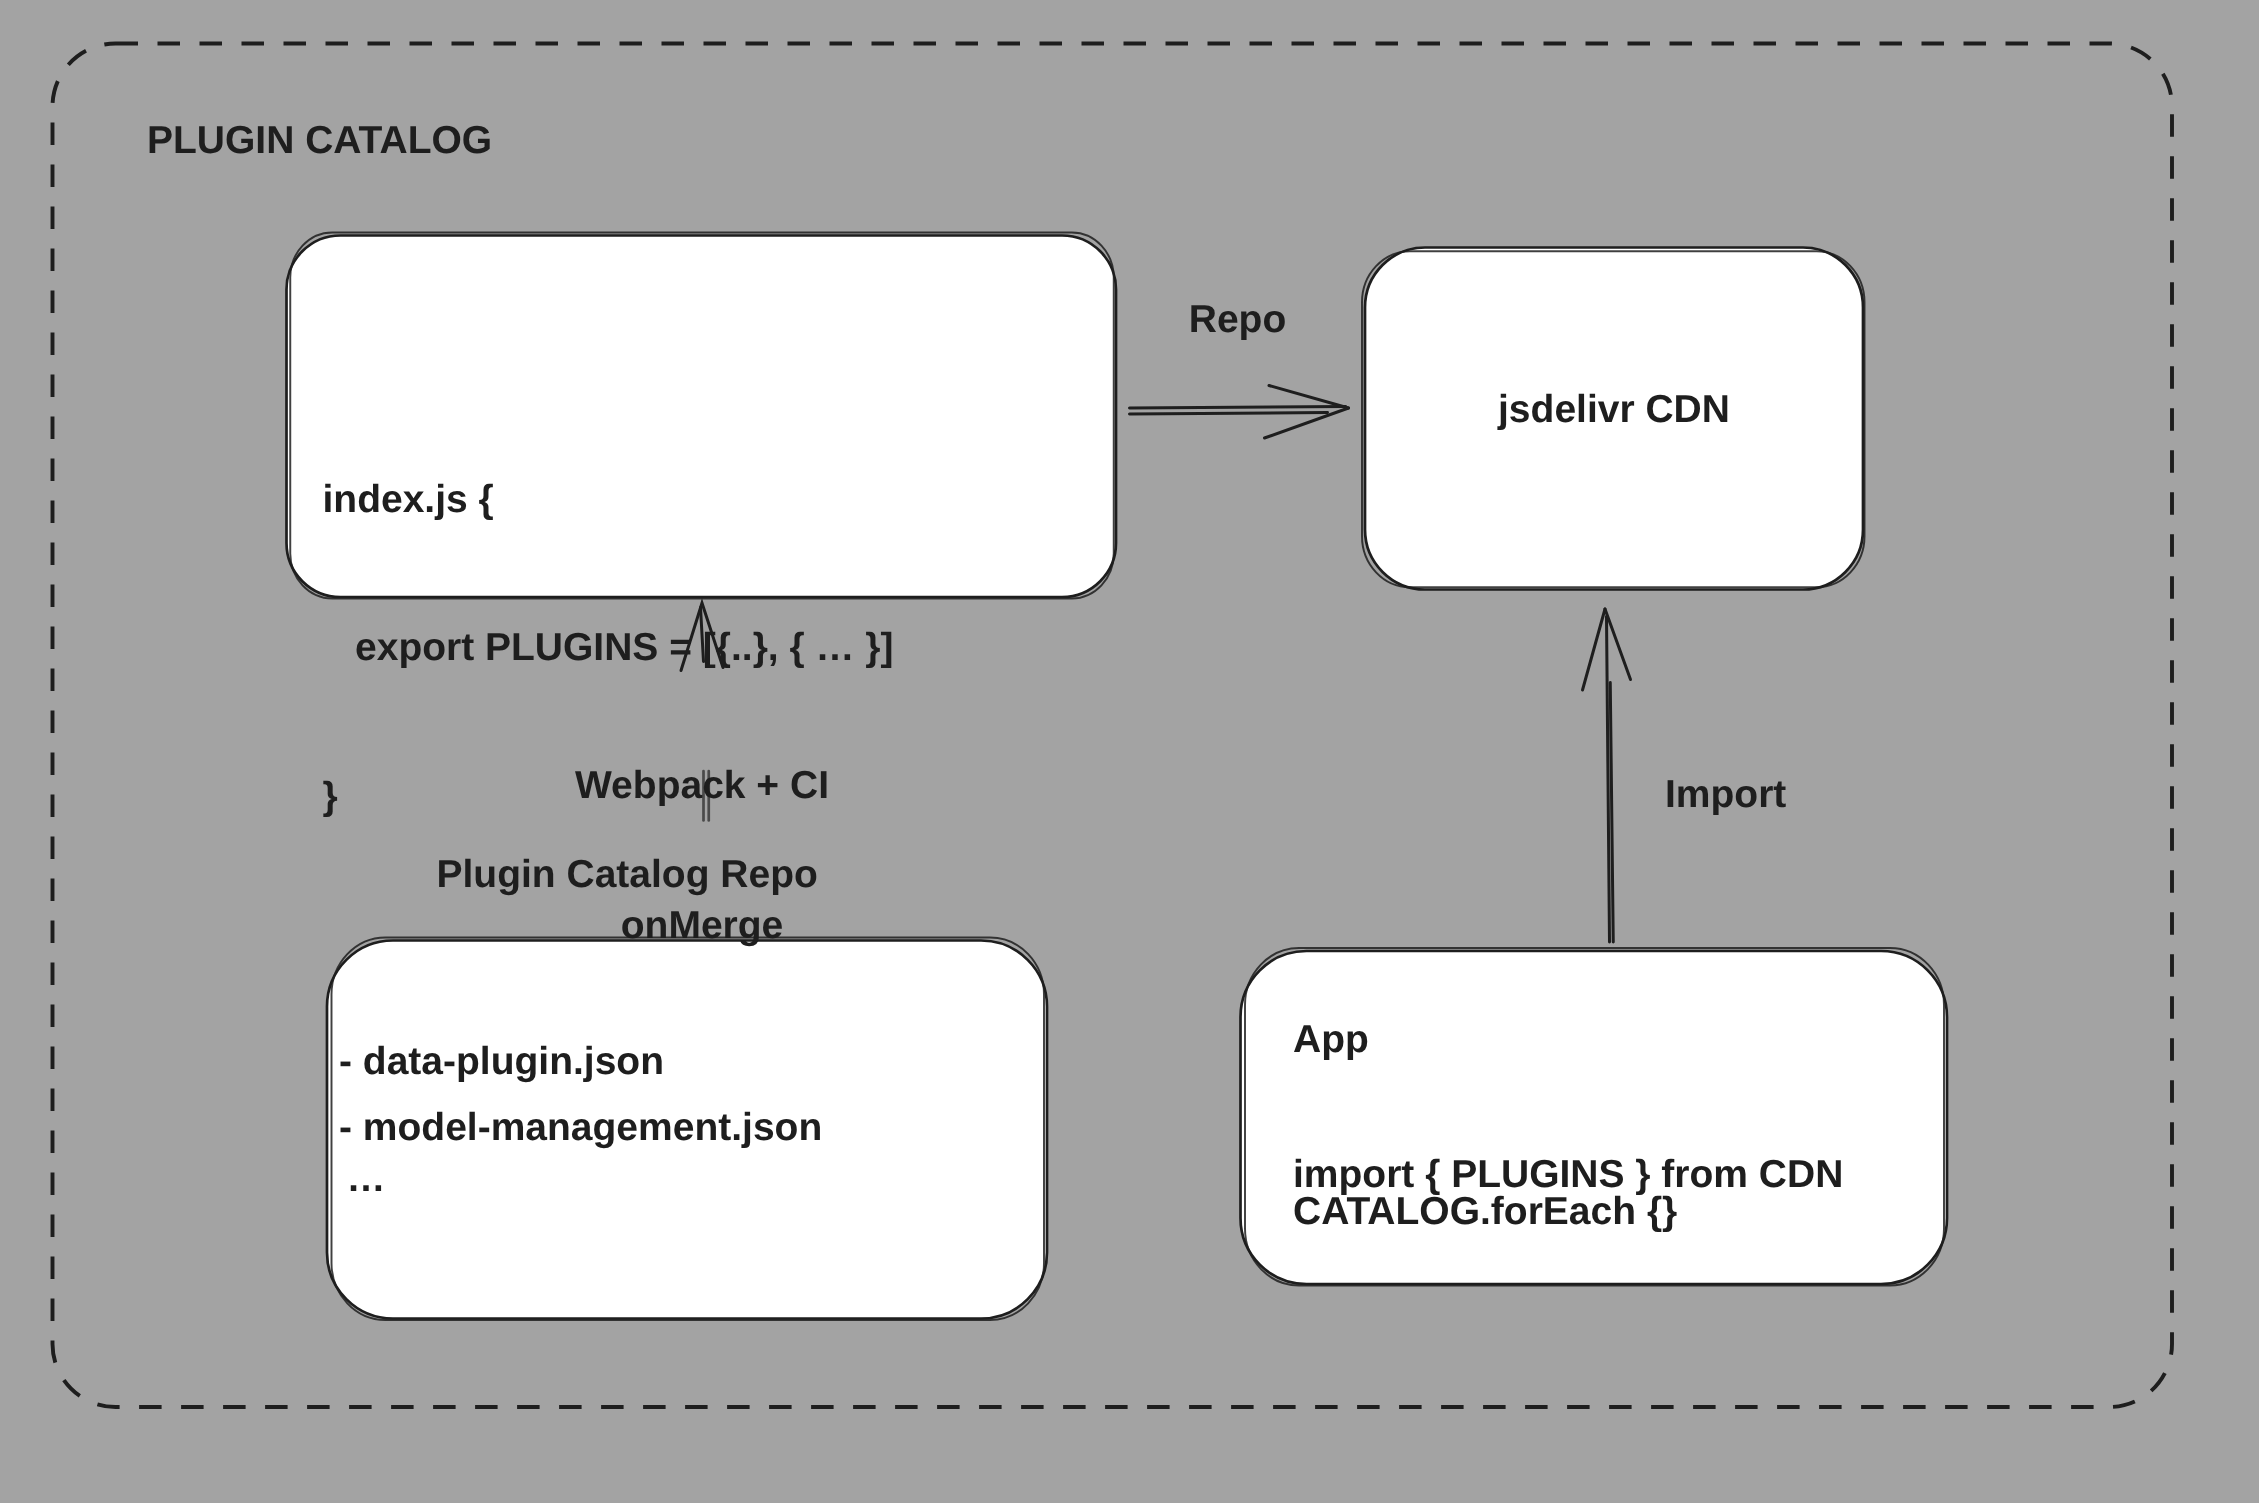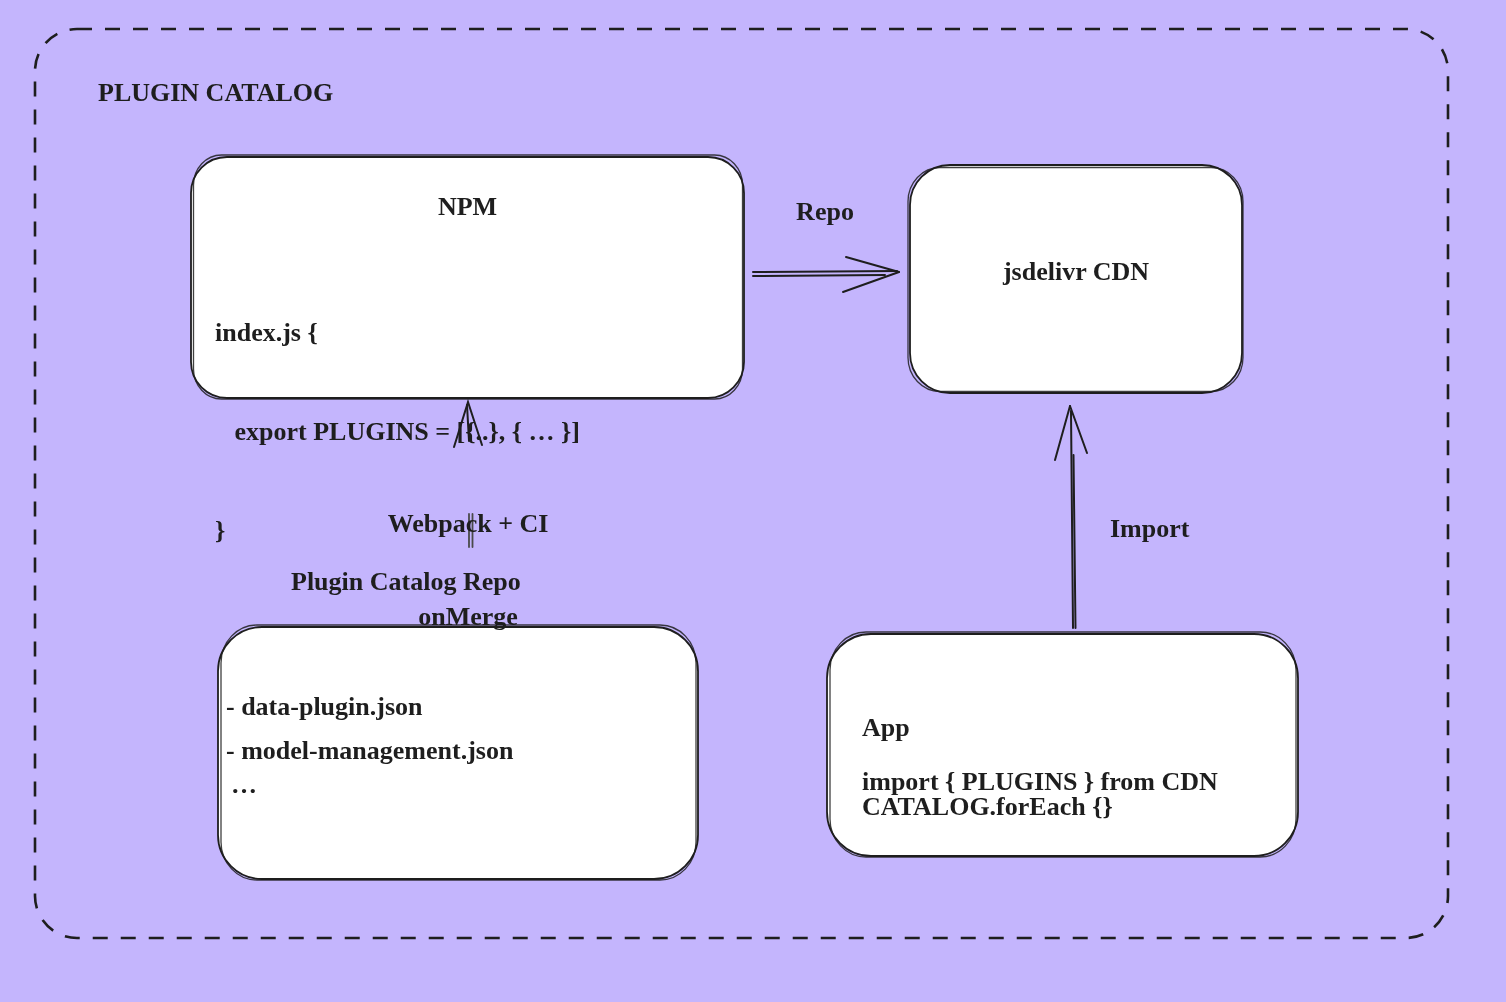--- a/index.html
+++ b/index.html
@@ -1,20 +1,20 @@
 <!DOCTYPE html>
 <html><head>
 <meta charset="utf-8">
 <style>
   html,body{margin:0;padding:0;background:#ffffff;}
   .canvas{
     position:relative;
     width:1506px;height:1002px;
-    background:#c4b5fd;
-    font-family:Liberation Serif, serif;
+    background:#a3a3a3;
+    font-family:Liberation Sans, sans-serif;
     color:#1e1e1e;
     overflow:hidden;
   }
   .canvas svg{position:absolute;left:0;top:0;}
   .txt{
     position:absolute;
     font-size:26px;
     font-weight:600;
     line-height:30px;
     white-space:pre;
@@ -70,21 +70,20 @@
     <g stroke="#1e1e1e" stroke-width="2" fill="none" stroke-linecap="round">
       <path d="M1073,628 L1071,411"></path>
       <path d="M1075.5,628 L1073.5,455"></path>
       <path d="M1055,460 L1070,406"></path>
       <path d="M1087,453 L1070,406"></path>
     </g>
   </svg>
 
   <div class="txt" style="left:98px;top:78px;">PLUGIN CATALOG</div>
 
-  <div class="txt center" style="left:191px;top:192px;width:553px;">NPM</div>
 
   <div class="txt code" style="left:215px;top:250px;">
     <div>index.js {</div>
     <div>   export PLUGINS = [{..}, { … }]</div>
     <div>}</div>
   </div>
 
   <div class="txt center" style="left:752px;top:197px;width:146px;">Repo</div>
 
   <div class="txt center" style="left:910px;top:257px;width:332px;text-align:center;">jsdelivr CDN</div>
@@ -95,17 +94,17 @@
   </div>
 
   <div class="txt" style="left:291px;top:567px;">Plugin Catalog Repo</div>
 
   <div class="txt" style="left:226px;top:692px;">- data-plugin.json</div>
   <div class="txt" style="left:226px;top:736px;">- model-management.json</div>
   <div class="txt" style="left:231px;top:770px;">…</div>
 
   <div class="txt" style="left:1110px;top:514px;">Import</div>
 
-  <div class="txt" style="left:862px;top:677px;margin-top:36px;">App</div>
+  <div class="txt" style="left:862px;top:677px;">App</div>
   <div class="txt" style="left:862px;top:735px;margin-top:32px;">import { PLUGINS } from CDN</div>
   <div class="txt" style="left:862px;top:792px;">CATALOG.forEach {}</div>
 
 </div>
 
 </body></html>

